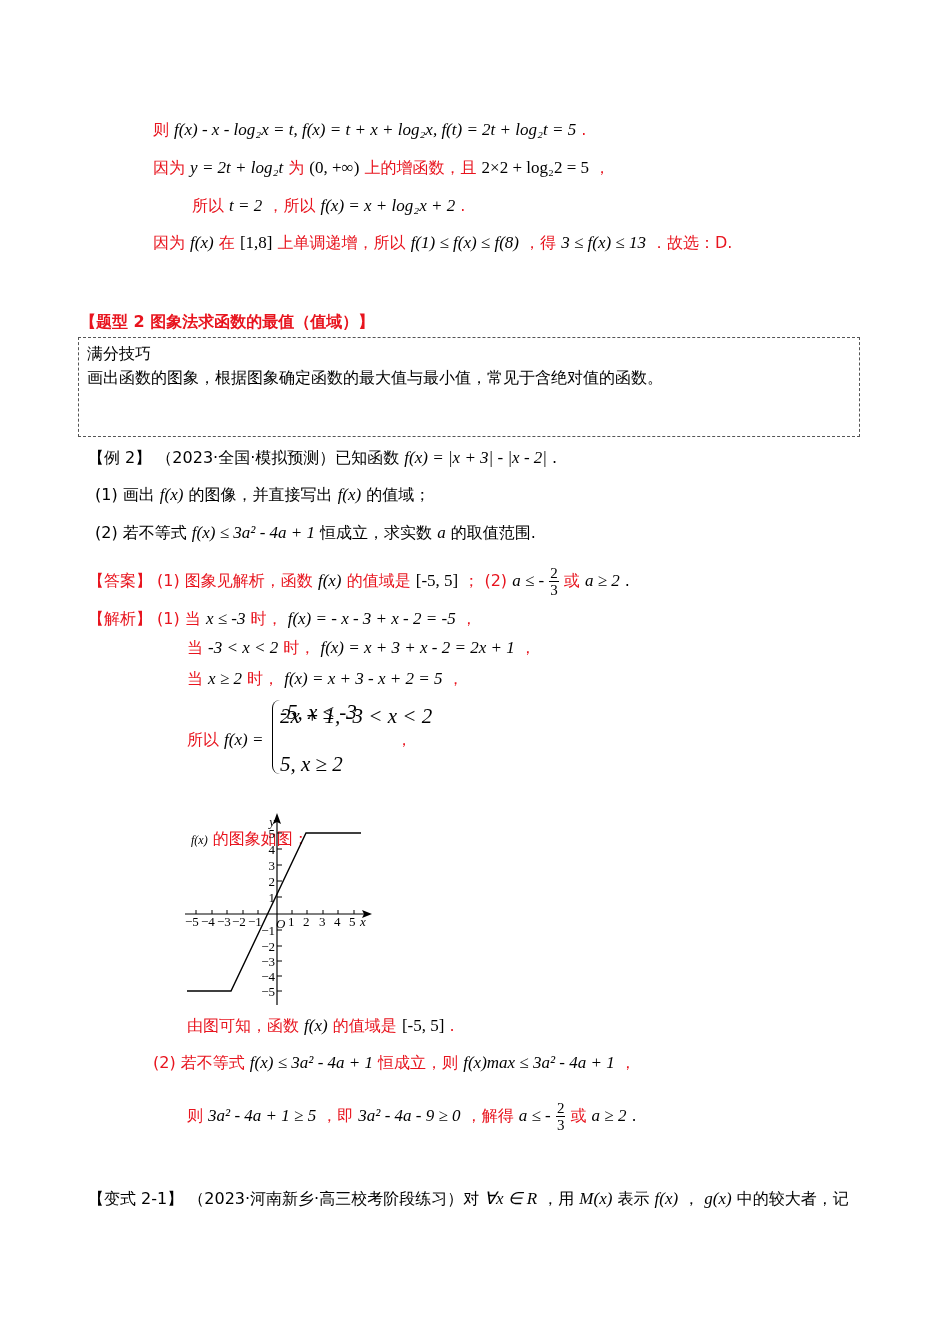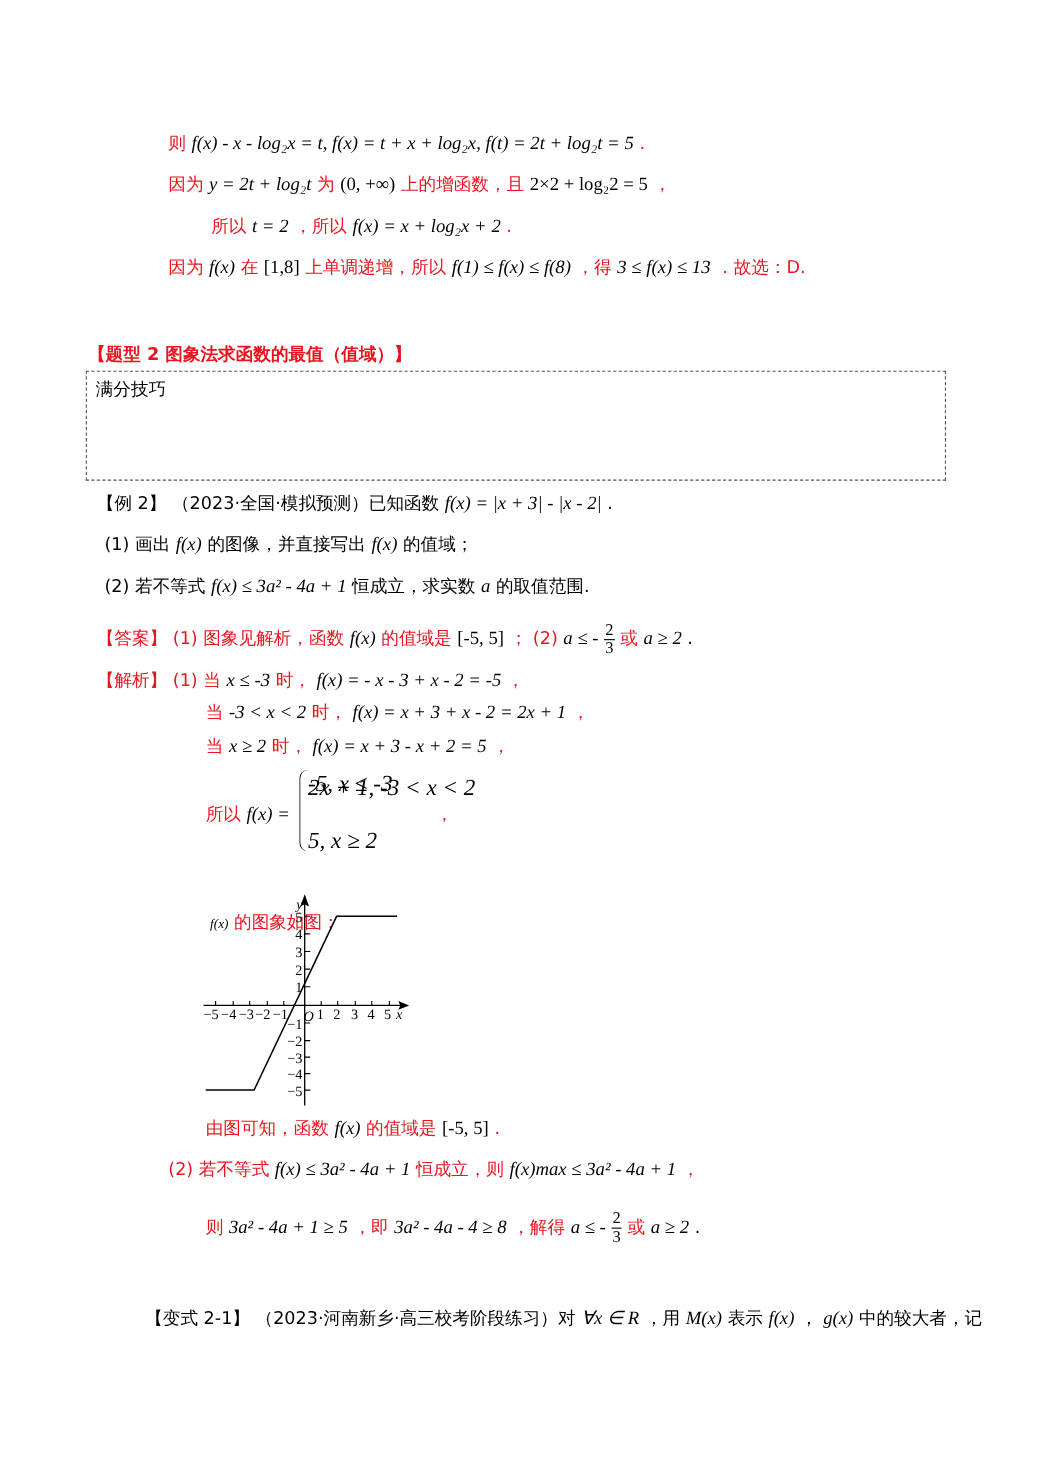--- a/index.html
+++ b/index.html
@@ -58,20 +58,21 @@
   <span class="math mi">f(1) ≤ f(x) ≤ f(8)</span>
   <span class="red">，得</span>
   <span class="math mi">3 ≤ f(x) ≤ 13</span>
   <span class="red">．故选：D.</span>
 </div>
 
 <div class="line red bold" style="left:80px; top:311px;">【题型 2  图象法求函数的最值（值域）】</div>
 
 <div class="tip-box">
   <div class="tip-title">满分技巧</div>
+  <div class="tip-body">画出函数的图象，根据图象确定函数的最大值与最小值，常见于含绝对值的函数。</div>
 </div>
 
 <div class="line" style="left:88px; top:447px;">
   <span>【例 2】</span>
   <span>（2023·全国·模拟预测）已知函数</span>
   <span class="math mi">f(x) = |x + 3| - |x - 2|</span>
   <span>.</span>
 </div>
 
 <div class="line" style="left:95px; top:484px;">
@@ -225,30 +226,30 @@
   <span class="math mi">f(x) ≤ 3a² - 4a + 1</span>
   <span class="red">恒成立，则</span>
   <span class="math mi">f(x)max ≤ 3a² - 4a + 1</span>
   <span class="red">，</span>
 </div>
 
 <div class="line" style="left:187px; top:1100px;">
   <span class="red">则</span>
   <span class="math mi">3a² - 4a + 1 ≥ 5</span>
   <span class="red">，即</span>
-  <span class="math mi">3a² - 4a - 4 ≥ 8</span>
+  <span class="math mi">3a² - 4a - 9 ≥ 0</span>
   <span class="red">，解得</span>
   <span class="math mi">a ≤ -</span>
   <span class="frac"><span class="num">2</span><span>3</span></span>
   <span class="red">或</span>
   <span class="math mi">a ≥ 2</span>
   <span>.</span>
 </div>
 
-<div class="line" style="left:88px; top:1188px;margin-left:44px;">
+<div class="line" style="left:88px; top:1188px;">
   <span>【变式 2-1】</span>
   <span>（2023·河南新乡·高三校考阶段练习）对</span>
   <span class="math mi">∀x ∈ R</span>
   <span>，用</span>
   <span class="math mi">M(x)</span>
   <span>表示</span>
   <span class="math mi">f(x)</span>
   <span>，</span>
   <span class="math mi">g(x)</span>
   <span>中的较大者，记</span>

